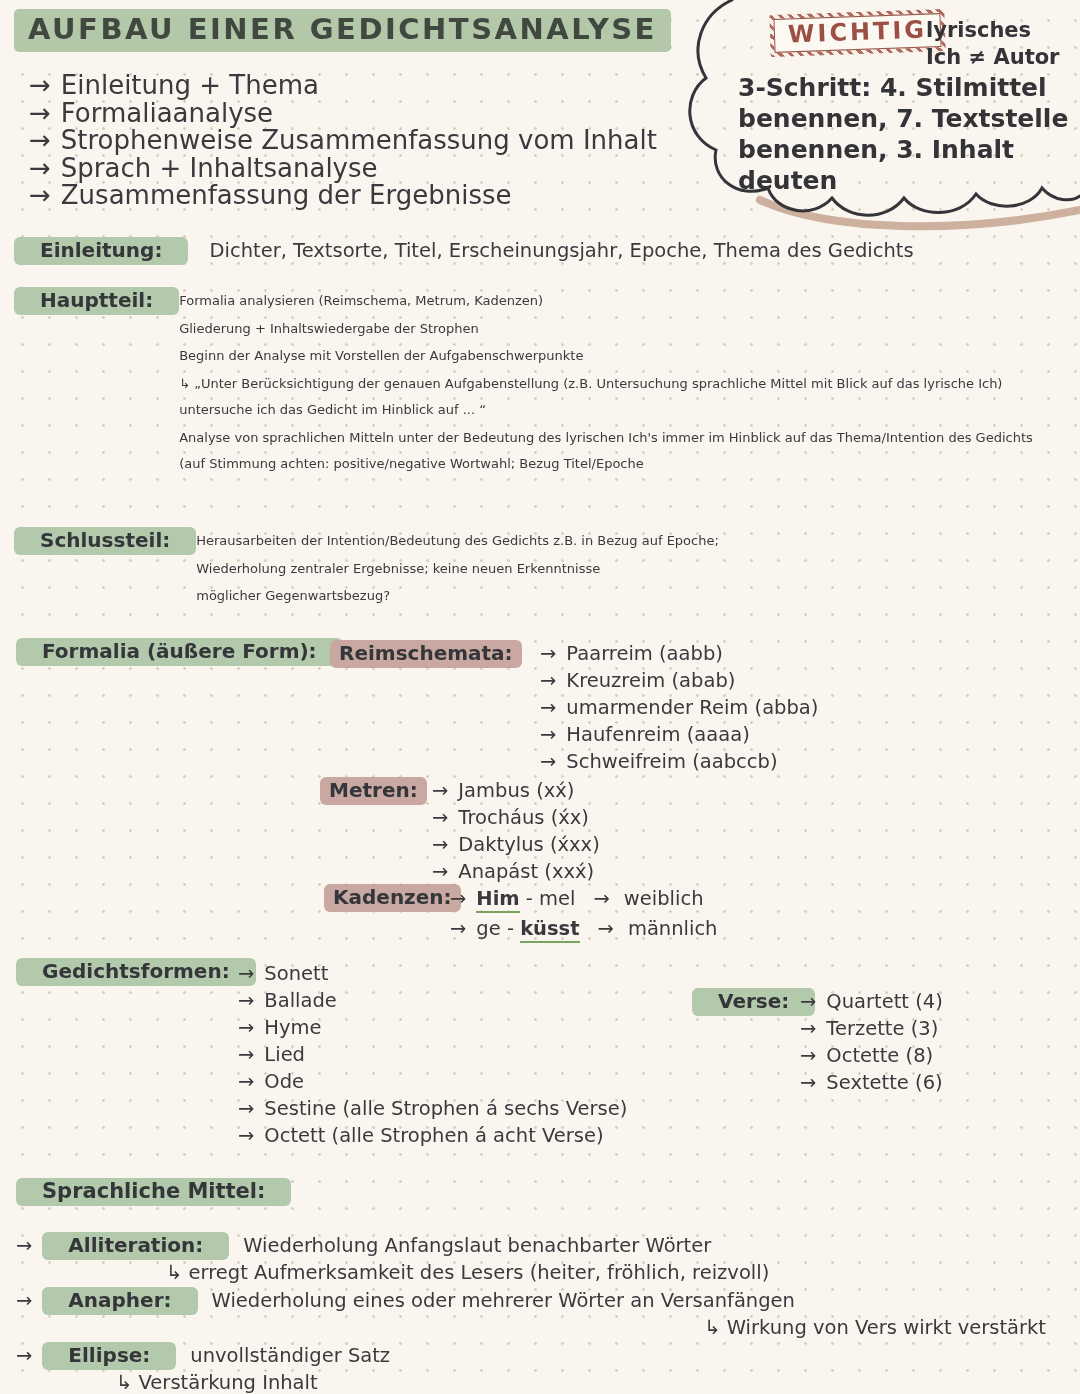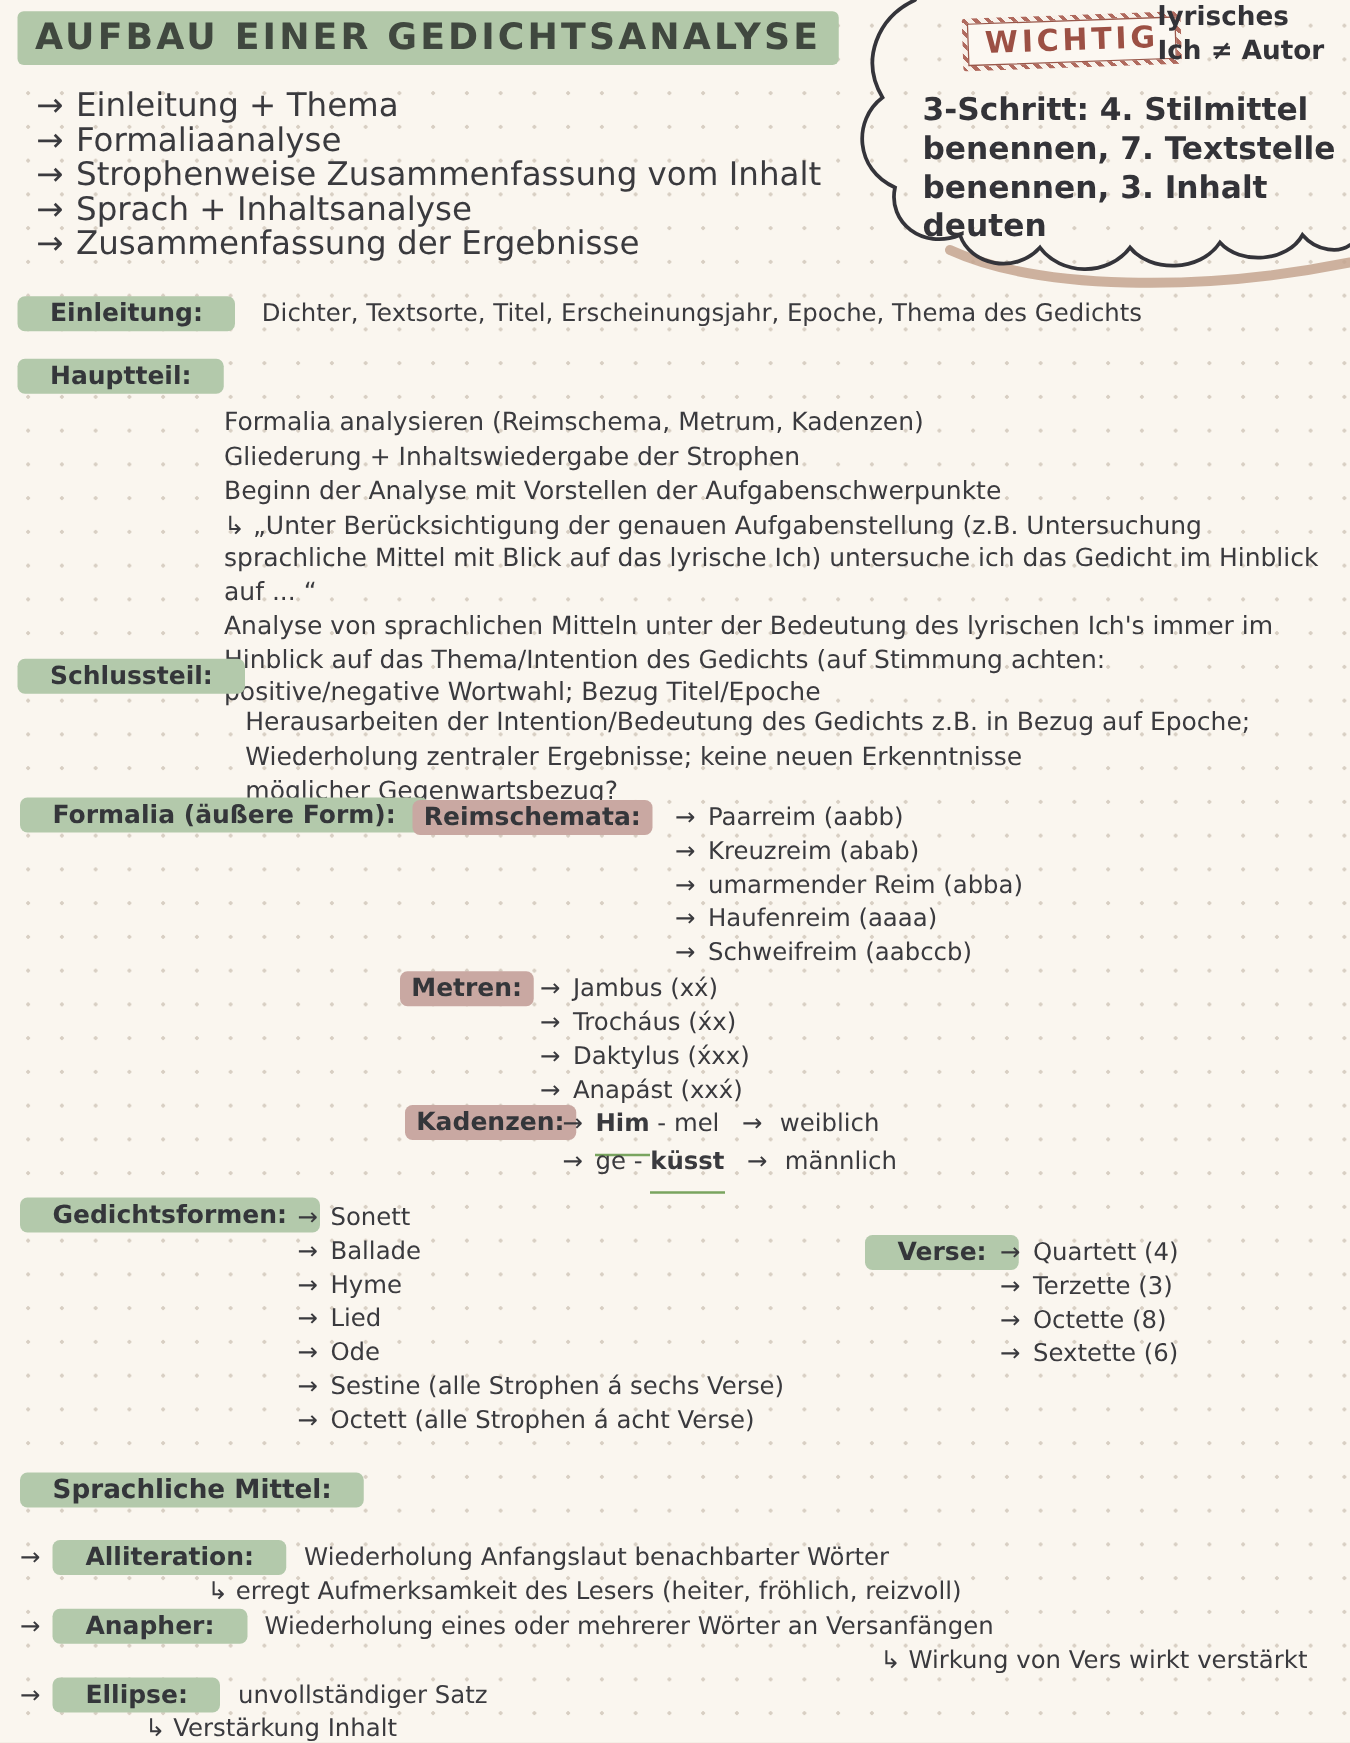--- a/index.html
+++ b/index.html
@@ -17,45 +17,45 @@
 
   .title { position:absolute; left:14px; top:12px; margin:0; font-size:29px; font-weight:600; letter-spacing:2.5px; color:#40483f; }
   .title .title-hl { background:#b2c8a9; padding:3px 14px 6px; border-radius:5px; }
 
   .cloud { position:absolute; left:680px; top:0; }
   .bubble { position:absolute; left:680px; top:0; width:400px; height:235px; }
   .wichtig-box { position:absolute; left:90px; top:12px; transform:rotate(-2deg);
     padding:4px; background:repeating-linear-gradient(45deg,#b06a5e 0 3px,#f8f1ea 3px 7px); border-radius:2px; }
   .wichtig-inner { background:#fcf8f2; border:1px solid #99574a; padding:1px 13px 3px;
     font-size:24px; font-weight:600; letter-spacing:3px; color:#9c5044; }
-  .lyr { position:absolute; left:246px; top:0; width:154px; font-size:21px; line-height:27px; font-weight:600; color:#333338; }
+  .lyr { position:absolute; left:246px; top:17px; width:154px; font-size:21px; line-height:27px; font-weight:600; color:#333338; }
   .steps { position:absolute; left:58px; top:72px; font-size:25px; line-height:31px; font-weight:600; color:#333338; }
 
   .outline { position:absolute; left:29px; top:72px; list-style:none; margin:0; padding:0; font-size:26px; line-height:27.5px; }
 
   .einleitung { position:absolute; left:14px; top:238px; }
   .einleitung .text { margin-left:16px; font-size:19.5px; }
 
   .two-col { display:flex; align-items:flex-start; }
   .hauptteil { position:absolute; left:14px; top:288px; width:1044px; }
   .hauptteil .label-wrap { flex:0 0 150px; }
   .schlussteil { position:absolute; left:14px; top:528px; width:1044px; }
   .schlussteil .label-wrap { flex:0 0 142px; }
-  .body { flex:1; font-size:20px; line-height:26.5px;margin-top:36px; }
+  .body { flex:1; font-size:13px; line-height:26.5px; }
   .body .line { margin-bottom:1px; }
 
   .list { list-style:none; margin:0; padding:0; font-size:19.5px; line-height:27px; }
   .formalia-label { position:absolute; left:16px; top:638px; }
   .reim-label   { position:absolute; left:330px; top:640px; }
   .reim-list    { position:absolute; left:540px; top:640px; }
   .metren-label { position:absolute; left:320px; top:777px; }
   .metren-list  { position:absolute; left:432px; top:777px; }
   .kadenzen-label { position:absolute; left:324px; top:884px; }
   .kadenzen-list  { position:absolute; left:450px; top:884px; font-size:19.5px; line-height:30px; }
-  .kad-word { border-bottom:2.5px solid #79a45f; padding-bottom:13px; font-weight:600; }
+  .kad-word { border-bottom:2.5px solid #79a45f; padding-bottom:1px; font-weight:600; }
   .kad-arrow2 { margin:0 14px 0 18px; }
 
   .gedicht-label { position:absolute; left:16px; top:958px; }
   .gedicht-list  { position:absolute; left:238px; top:960px; }
   .verse-label   { position:absolute; left:692px; top:988px; }
   .verse-list    { position:absolute; left:800px; top:988px; }
 
   .sprachliche-label { position:absolute; left:16px; top:1178px; font-size:21px; }
 
   .stilmittel { position:absolute; left:16px; top:1232px; width:1030px; font-size:19.5px; line-height:27px; }

